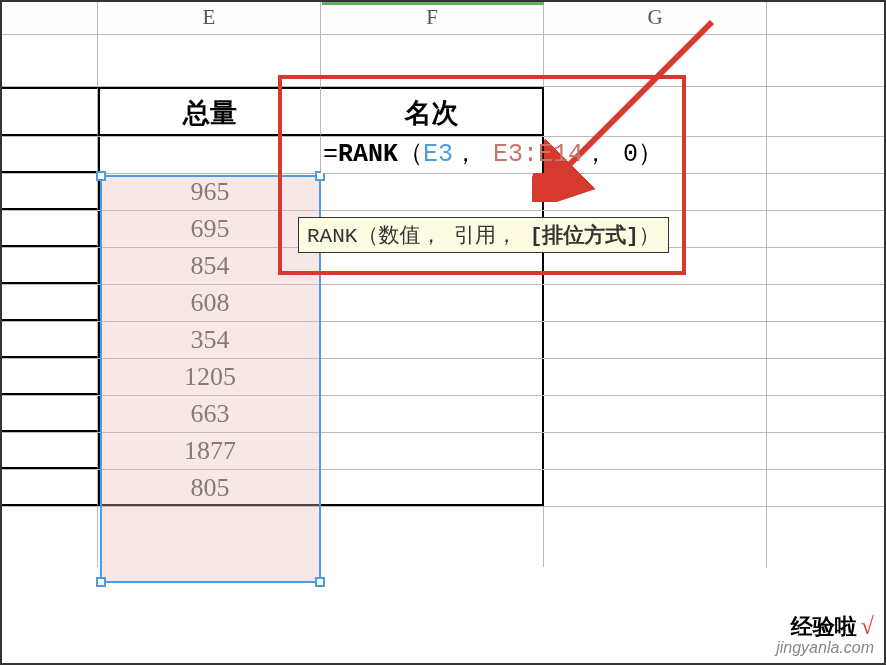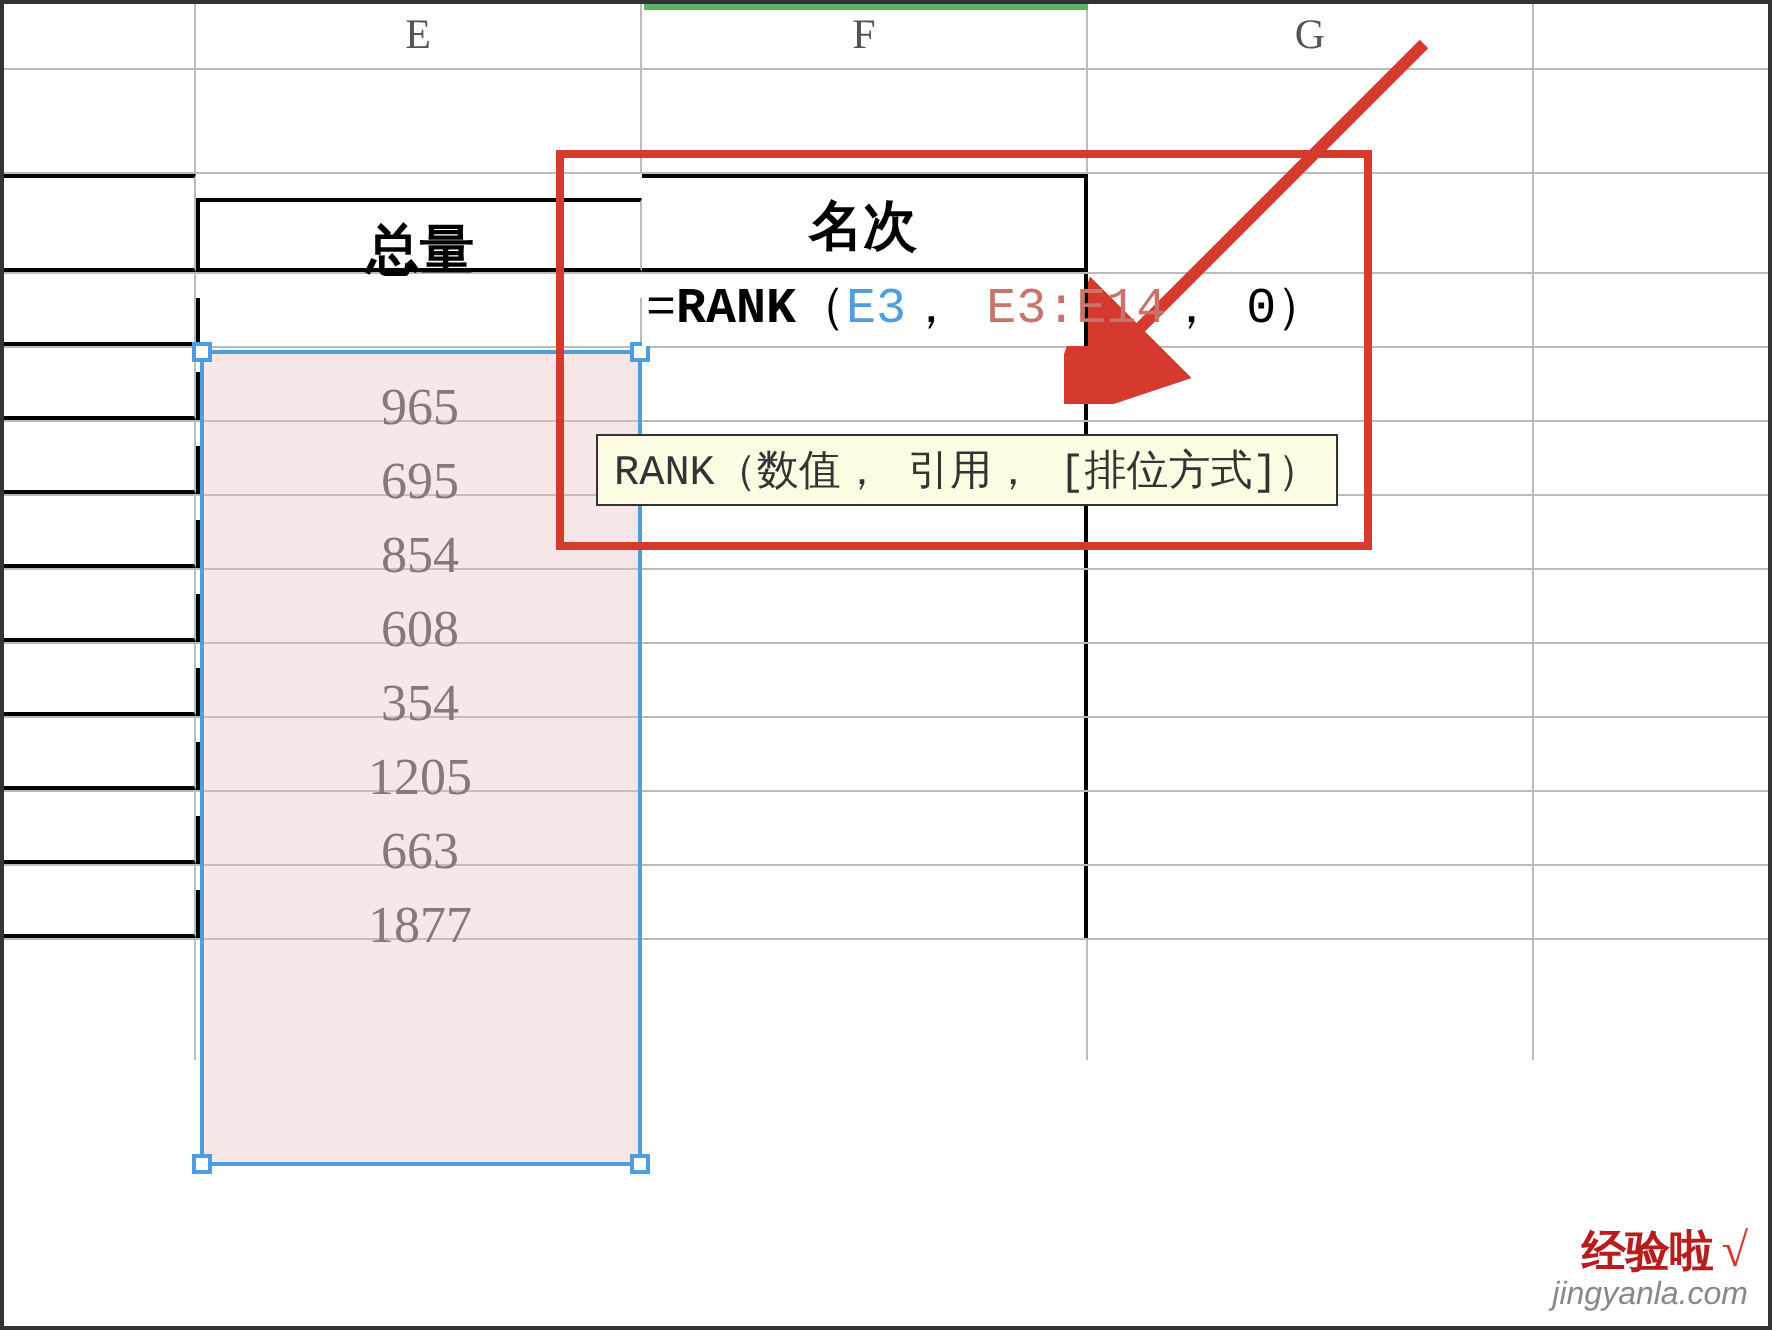--- a/index.html
+++ b/index.html
@@ -56,21 +56,21 @@
     font-size: 27px;
     font-weight: bold;
     color: #000;
     font-family: "SimSun","宋体",serif;
     border-bottom: 2px solid #000;
   }
   .row.title-row {
     height: 50px;
   }
   .row.title-row .cell { line-height: 48px; }
-  .thick-left  { border-left: 2px solid #000; margin-top: 12px; }
+  .thick-left  { border-left: 2px solid #000; }
   .thick-right { border-right: 2px solid #000; }
   .thick-top   { border-top: 2px solid #000; }
   .thick-bottom{ border-bottom: 2px solid #000; }
 
   .col-e-cell { width: 223px; }
   .col-f-cell { width: 223px; }
   .d-stub-cell { width: 96px; }
   .g-cell { width: 223px; }
 
   .selected-range {
@@ -135,21 +135,21 @@
     top: 215px;
     background: #fdfce3;
     border: 1px solid #333;
     font-family: "Consolas","Courier New","SimSun",monospace;
     font-size: 21px;
     color: #333;
     padding: 3px 8px;
     white-space: nowrap;
     z-index: 5;
   }
-  .tooltip .bold { font-weight:normal; }
+  .tooltip .bold { font-weight:bold; }
 
   .f-col-highlight {
     position:absolute;
     left: 320px;
     top: 0;
     width: 222px;
     height: 3px;
     background: #5fb05f;
   }
 
@@ -157,21 +157,21 @@
     position: absolute;
     right: 10px;
     bottom: 6px;
     text-align: right;
     line-height: 1.1;
   }
   .watermark .big {
     font-family: "Microsoft YaHei","SimHei",sans-serif;
     font-size: 22px;
     font-weight: bold;
-    color: #b91c1c;
+    color: #000000;
     display:inline-block;
     text-shadow: 1px 1px 0 #fff;
   }
   .watermark .tick {
     color:#d63a2e;
     font-size:24px;
     font-weight:bold;
   }
   .watermark .url {
     font-family: sans-serif;
@@ -258,20 +258,26 @@
     <div class="row">
         <div class="cell d-stub-cell thick-bottom"></div>
         <div class="cell col-e-cell thick-left">663</div>
         <div class="cell col-f-cell thick-right"></div>
         <div class="cell g-cell"></div>
       </div>
     <div class="row">
         <div class="cell d-stub-cell thick-bottom"></div>
         <div class="cell col-e-cell thick-left">1877</div>
         <div class="cell col-f-cell thick-right"></div>
+        <div class="cell g-cell"></div>
+      </div>
+    <div class="row">
+        <div class="cell d-stub-cell thick-bottom"></div>
+        <div class="cell col-e-cell thick-left thick-bottom">805</div>
+        <div class="cell col-f-cell thick-right thick-bottom"></div>
         <div class="cell g-cell"></div>
       </div>
 
     <div class="row" style="height:60px;border-bottom:none;">
       <div class="cell d-stub-cell" style="border-bottom:none;"></div>
       <div class="cell col-e-cell" style="border-bottom:none;"></div>
       <div class="cell col-f-cell" style="border-bottom:none;"></div>
       <div class="cell g-cell" style="border-bottom:none;"></div>
     </div>
   </div>

